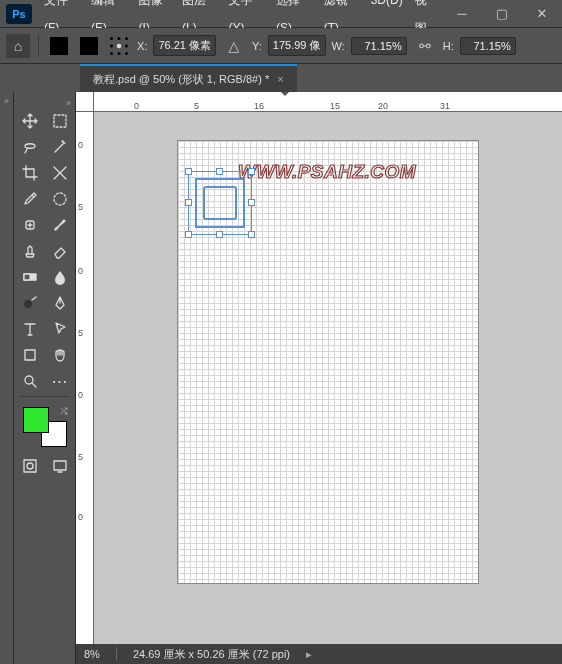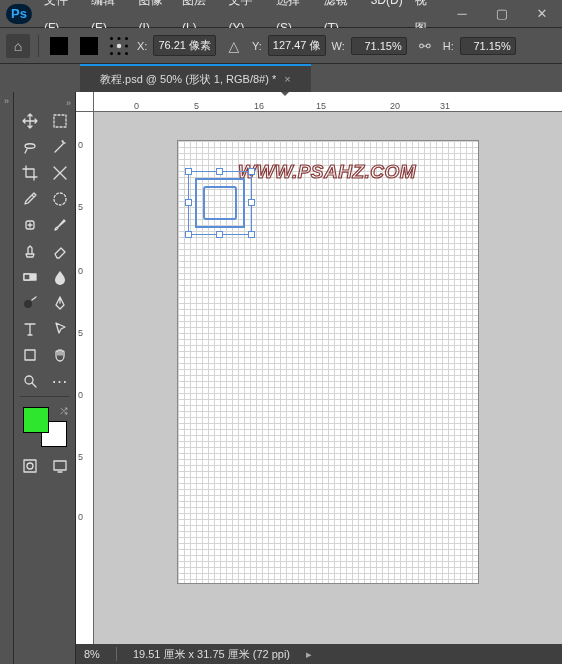--- a/index.html
+++ b/index.html
@@ -1,30 +1,30 @@
 <!DOCTYPE html>
 <html><head>
 <meta charset="utf-8">
 <style>
 *{box-sizing:border-box;margin:0;padding:0;font-family:"Microsoft YaHei",Arial,sans-serif;user-select:none}
 body{width:562px;height:664px;background:#535353;overflow:hidden;display:flex;flex-direction:column}
 .titlebar{height:28px;background:#535353;display:flex;align-items:center;border-bottom:1px solid #2a2a2a}
-.ps-logo{width:26px;height:20px;margin:0 6px;background:#001e36;border-radius:10px;display:flex;align-items:center;justify-content:center;color:#31a8ff;font-size:13px;font-weight:bold}
+.ps-logo{width:26px;height:20px;margin:0 6px;background:#001e36;border-radius:3px;display:flex;align-items:center;justify-content:center;color:#31a8ff;font-size:11px;font-weight:bold}
 .menubar{display:flex;flex:1}
 .menu-item{color:#e8e8e8;font-size:12px;padding:0 6px;line-height:28px;cursor:pointer}
 .win-controls{display:flex}
 .win-btn{width:40px;height:28px;display:flex;align-items:center;justify-content:center;color:#ccc;font-size:13px;cursor:pointer}
 .optbar{height:36px;background:#535353;display:flex;align-items:center;padding:0 6px;gap:6px;border-bottom:1px solid #2a2a2a}
 .opt-icon{width:24px;height:24px;display:flex;align-items:center;justify-content:center;color:#ccc;font-size:14px;border-radius:2px;cursor:pointer}
 .opt-icon.sel{background:#3f3f3f}
 .opt-sep{width:1px;height:22px;background:#3a3a3a;margin:0 2px}
 .opt-label{color:#ddd;font-size:11px}
 .opt-val{background:#3f3f3f;color:#eee;font-size:11px;padding:2px 4px;border-radius:2px;min-width:56px;text-align:right;border:1px solid #2a2a2a}
 .tabrow{height:28px;background:#535353;display:flex;align-items:flex-end;padding-left:80px}
-.doc-tab{background:#3f3f3f;color:#ddd;font-size:11px;padding:0 20px;line-height:26px;border-top:2px solid #1792e6;display:flex;gap:8px;cursor:pointer}
+.doc-tab{background:#3f3f3f;color:#ddd;font-size:11px;padding:0 13px;line-height:26px;border-top:2px solid #1792e6;display:flex;gap:8px;cursor:pointer}
 .doc-tab .x{color:#aaa;cursor:pointer}
 .workarea{flex:1;display:flex;min-height:0}
 .collapse-col{width:14px;background:#535353;border-right:1px solid #2a2a2a;display:flex;align-items:flex-start;justify-content:center;padding-top:4px}
 .chev{color:#aaa;font-size:9px}
 .toolbox{width:62px;background:#535353;border-right:1px solid #2a2a2a;display:flex;flex-direction:column;align-items:center;padding-top:4px}
 .tool-grid{display:grid;grid-template-columns:26px 26px;gap:4px}
 .tool{width:26px;height:22px;display:flex;align-items:center;justify-content:center;color:#ddd;cursor:pointer;border-radius:2px;position:relative}
 .tool svg{width:16px;height:16px;stroke:#ddd;stroke-width:1.3;fill:none;stroke-linecap:round;stroke-linejoin:round}
 .tool-sep{width:50px;height:1px;background:#3a3a3a;margin:4px 0}
 .swatch-wrap{position:relative;width:44px;height:40px;margin-top:6px}
@@ -109,21 +109,21 @@
         <circle cx="13" cy="8" r="1"></circle>
         <circle cx="3" cy="13" r="1"></circle>
         <circle cx="8" cy="13" r="1"></circle>
         <circle cx="13" cy="13" r="1"></circle>
       </svg>
   </div>
   <span class="opt-label">X:</span>
   <span class="opt-val">76.21 像素</span>
   <div class="opt-icon">△</div>
   <span class="opt-label">Y:</span>
-  <span class="opt-val">127.47 像</span>
+  <span class="opt-val">175.99 像</span>
   <span class="opt-label">W:</span>
   <span class="opt-val">71.15%</span>
   <div class="opt-icon">⚯</div>
   <span class="opt-label">H:</span>
   <span class="opt-val">71.15%</span>
 </div>
 
 <div class="tabrow">
   <div class="doc-tab">
     <span>教程.psd @ 50% (形状 1, RGB/8#) *</span>
@@ -272,22 +272,22 @@
   </div>
 
   <div class="canvas-zone">
     <div class="ruler-row">
       <div class="ruler-corner"></div>
       <div class="ruler-h">
         <div class="v-cursor"></div>
         <span class="tick" style="left:40px">0</span>
         <span class="tick" style="left:100px">5</span>
         <span class="tick" style="left:160px">16</span>
-        <span class="tick" style="left:222px">15</span>
-        <span class="tick" style="left:296px">20</span>
+        <span class="tick" style="left:236px">15</span>
+        <span class="tick" style="left:284px">20</span>
         <span class="tick" style="left:346px">31</span>
       </div>
     </div>
     <div class="canvas-row">
       <div class="ruler-v">
         <span class="tick" style="top:28px">0</span>
         <span class="tick" style="top:90px">5</span>
         <span class="tick" style="top:154px">0</span>
         <span class="tick" style="top:216px">5</span>
         <span class="tick" style="top:278px">0</span>
@@ -308,17 +308,17 @@
             <div class="h bl"></div>
             <div class="h bm"></div>
             <div class="h br"></div>
           </div>
         </div>
       </div>
     </div>
     <div class="statusbar">
       <span>8%</span>
       <div class="status-sep"></div>
-      <span>19.51 厘米 x 31.75 厘米 (72 ppi)</span>
+      <span>24.69 厘米 x 50.26 厘米 (72 ppi)</span>
       <span style="color:#aaa">▸</span>
     </div>
   </div>
 </div>
 
 </body></html>

